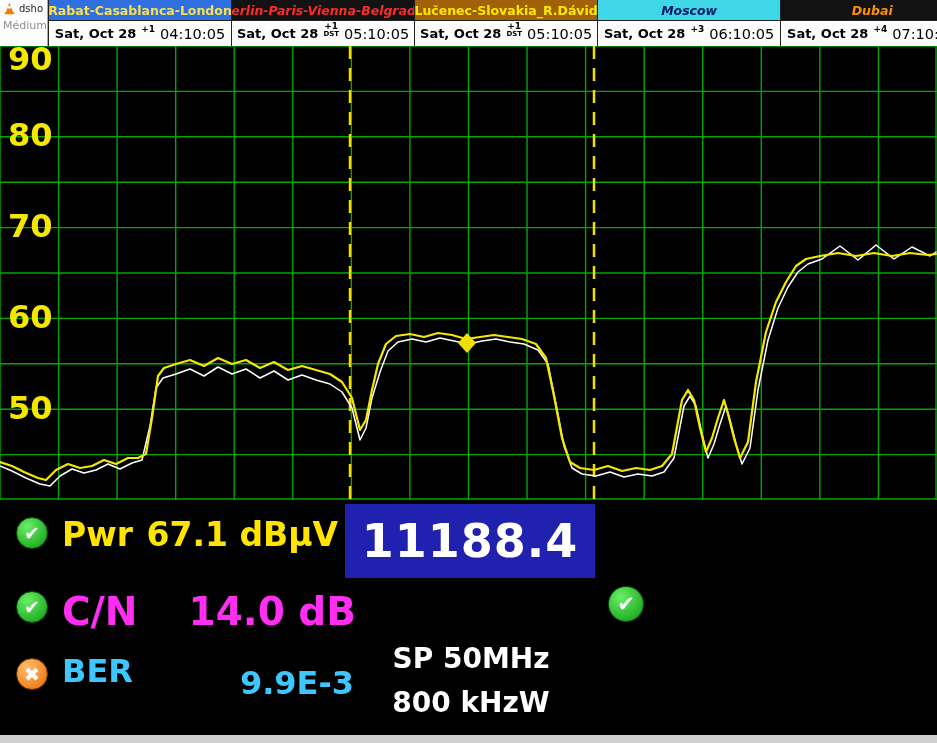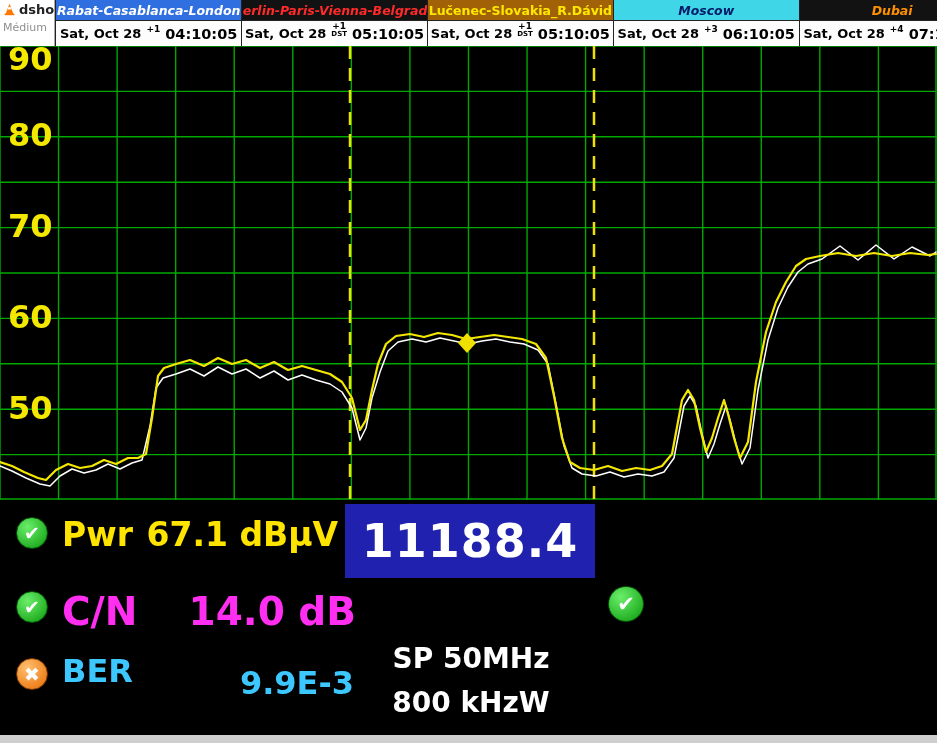--- a/index.html
+++ b/index.html
@@ -5,31 +5,31 @@
   * { margin:0; padding:0; box-sizing:border-box; }
   html,body { background:#333; }
   body { font-family:"DejaVu Sans", sans-serif; }
   #screen { position:relative; width:937px; height:743px; background:#000; overflow:hidden; }
 
   
   .header { position:absolute; top:0; left:0; width:937px; height:46px; background:#f0f0f0; display:flex; }
   .vlc-strip { width:57px; height:46px; background:#ffffff; border-right:1px solid #aaa; padding:2px 0 0 3px; }
   .vlc-row { display:flex; align-items:center; gap:3px; }
   .vlc-cone { width:13px; height:13px; flex:0 0 auto; }
-  .vlc-title { font-size:13px; color:#222; font-weight:bold; white-space:nowrap; overflow:hidden; }
+  .vlc-title { font-size:10px; color:#222; font-weight:normal; white-space:nowrap; overflow:hidden; }
   .vlc-sub { font-size:11px; color:#8f8f8f; margin-top:4px; white-space:nowrap; }
   .clocks { flex:1; display:flex; }
   .clock { flex:1; display:flex; flex-direction:column; border-left:1px solid #222; min-width:0; }
   .clock-city { height:21px; display:flex; align-items:center; justify-content:center; font-size:12.5px; font-weight:bold; border-bottom:1px solid #222; white-space:nowrap; overflow:hidden; }
   .clock-bottom { height:25px; background:#fdfdfd; display:flex; align-items:center; justify-content:center; gap:5px; color:#000; }
   .clock-date { font-size:13px; font-weight:bold; white-space:nowrap; }
   .clock-offsetblock { display:flex; flex-direction:column; align-items:center; line-height:1; margin-top:-8px; }
   .clock-offset { font-size:9px; font-weight:bold; }
   .clock-dst { font-size:7px; font-weight:bold; }
-  .clock-time { font-size:14.5px; font-weight:bold; white-space:nowrap; }
+  .clock-time { font-size:14.5px; font-weight:normal; white-space:nowrap; }
 
   
   .spectrum { position:absolute; top:46px; left:0; width:937px; height:454px; background:#000; overflow:hidden; }
   .ylabel { position:absolute; left:8px; color:#f4e800; font-size:32px; font-weight:bold; line-height:38px; }
   .watermark { position:absolute; left:437px; top:8px; width:64px; height:56px; background:rgba(185,185,185,0.5);
                border-radius:2px; display:flex; flex-direction:column; align-items:center; justify-content:flex-end; padding-bottom:2px; }
   .watermark-text { font-size:6.5px; font-weight:bold; color:#b00000; letter-spacing:0.3px; }
 
   
   .panel { position:absolute; top:500px; left:0; width:937px; height:235px; background:#000; }
@@ -61,21 +61,21 @@
           <polygon points="8,1 13,14 3,14" fill="#ff7700"></polygon>
           <polygon points="6.6,5 9.4,5 10.2,8 5.8,8" fill="#ffffff"></polygon>
           <rect x="2" y="13" width="12" height="2" fill="#ff7700"></rect>
         </svg>
         <span class="vlc-title">dsho</span>
       </div>
       <div class="vlc-sub">Médium</div>
     </div>
     <div class="clocks">
     <div class="clock">
-      <div class="clock-city" style="background: rgb(47, 111, 224); color: #ffffff; font-style: italic;">Rabat-Casablanca-London</div>
+      <div class="clock-city" style="background: rgb(47, 111, 224); color: #fde047; ">Rabat-Casablanca-London</div>
       <div class="clock-bottom">
         <span class="clock-date">Sat, Oct 28</span>
         <span class="clock-offsetblock">
           <span class="clock-offset">+1</span>
           <span class="clock-dst"></span>
         </span>
         <span class="clock-time">04:10:05</span>
       </div>
     </div>
 

